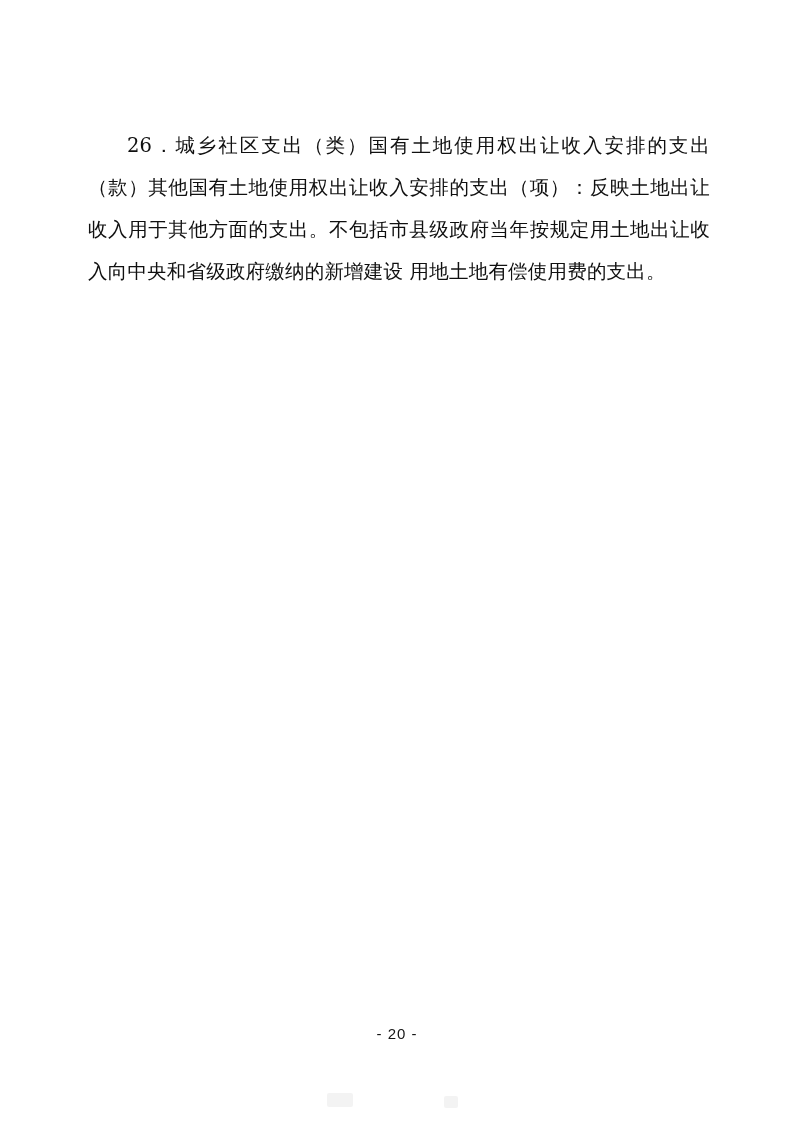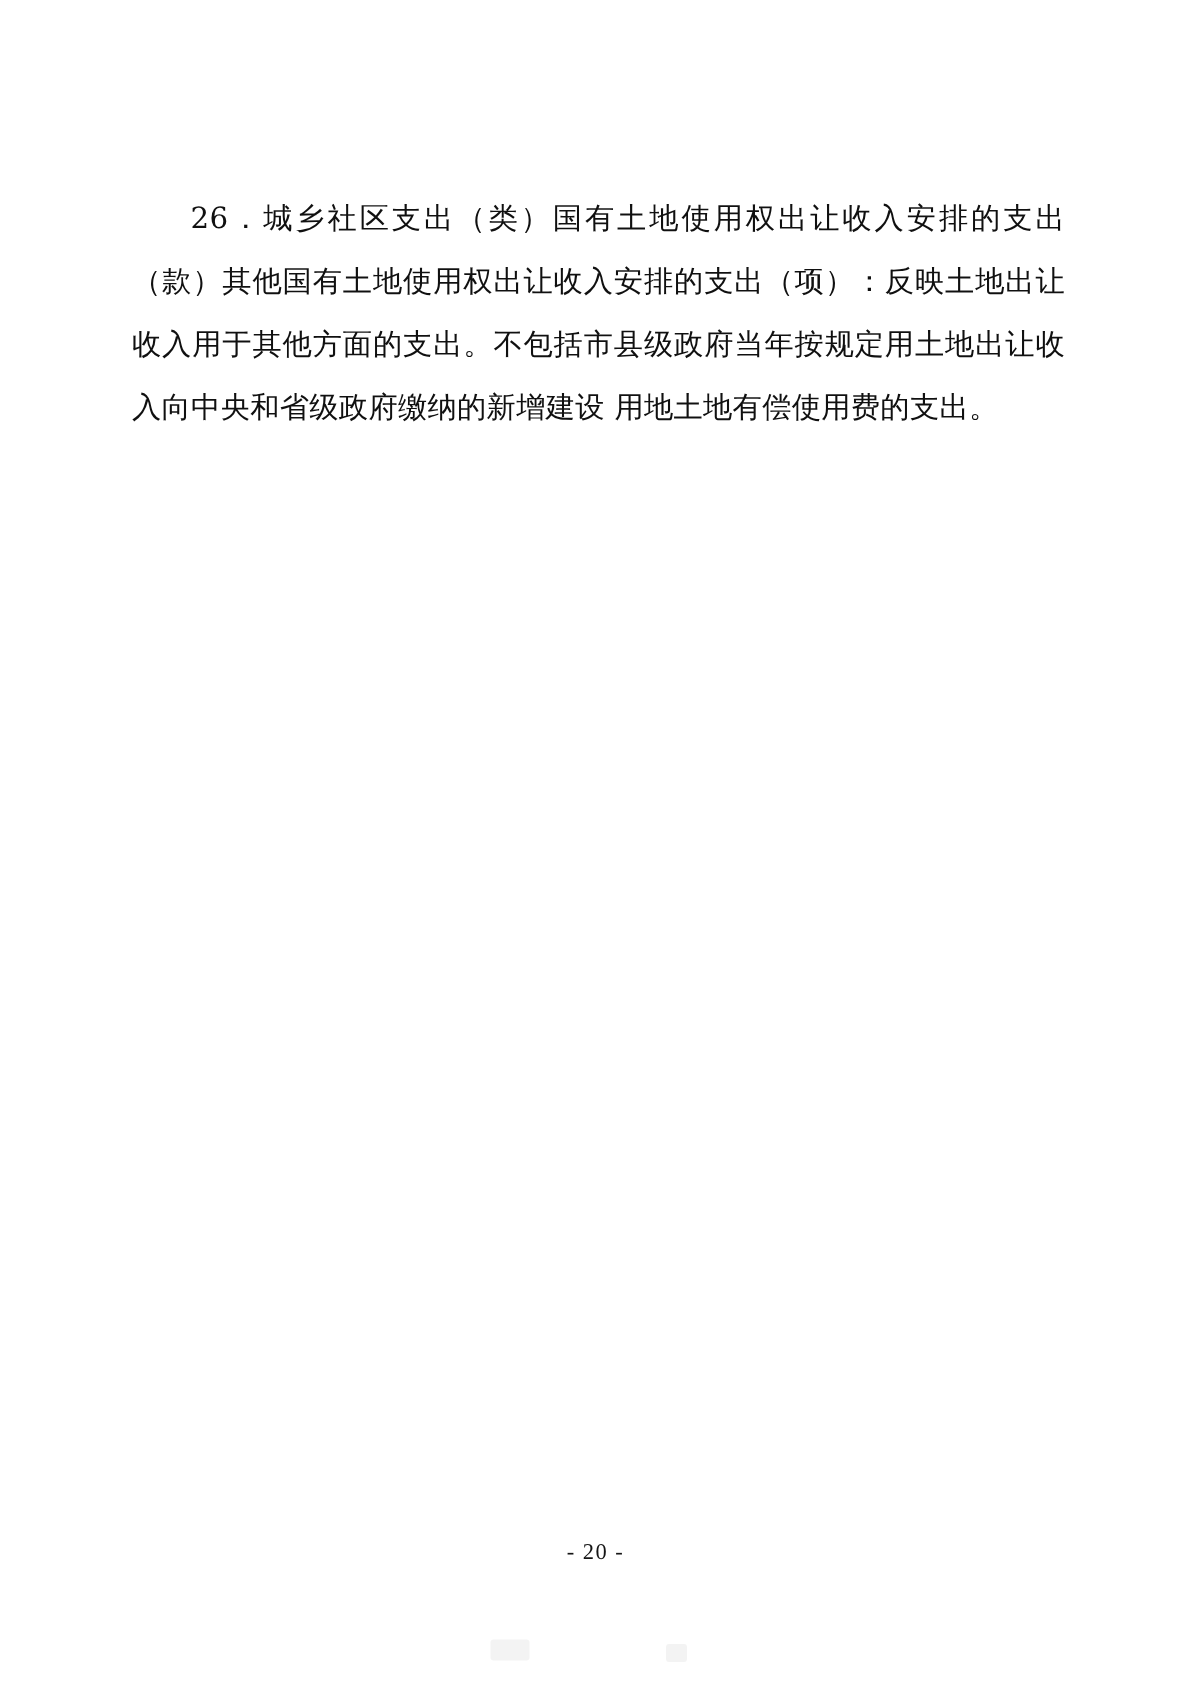--- a/index.html
+++ b/index.html
@@ -41,21 +41,21 @@
     position: absolute;
     left: 0;
     right: 0;
     top: 1024px;
     text-align: center;
   }
   .page-number {
     font-size: 15px;
     color: #151515;
     letter-spacing: 1px;
-    font-family: Liberation Serif, serif;
+    font-family: Liberation Sans, sans-serif;
   }
   
   .scan-smudge {
     position: absolute;
     background: #e9e9e9;
     opacity: 0.55;
     border-radius: 2px;
   }
   .smudge-a { left: 327px; top: 1093px; width: 26px; height: 14px; }
   .smudge-b { left: 444px; top: 1096px; width: 14px; height: 12px; }

